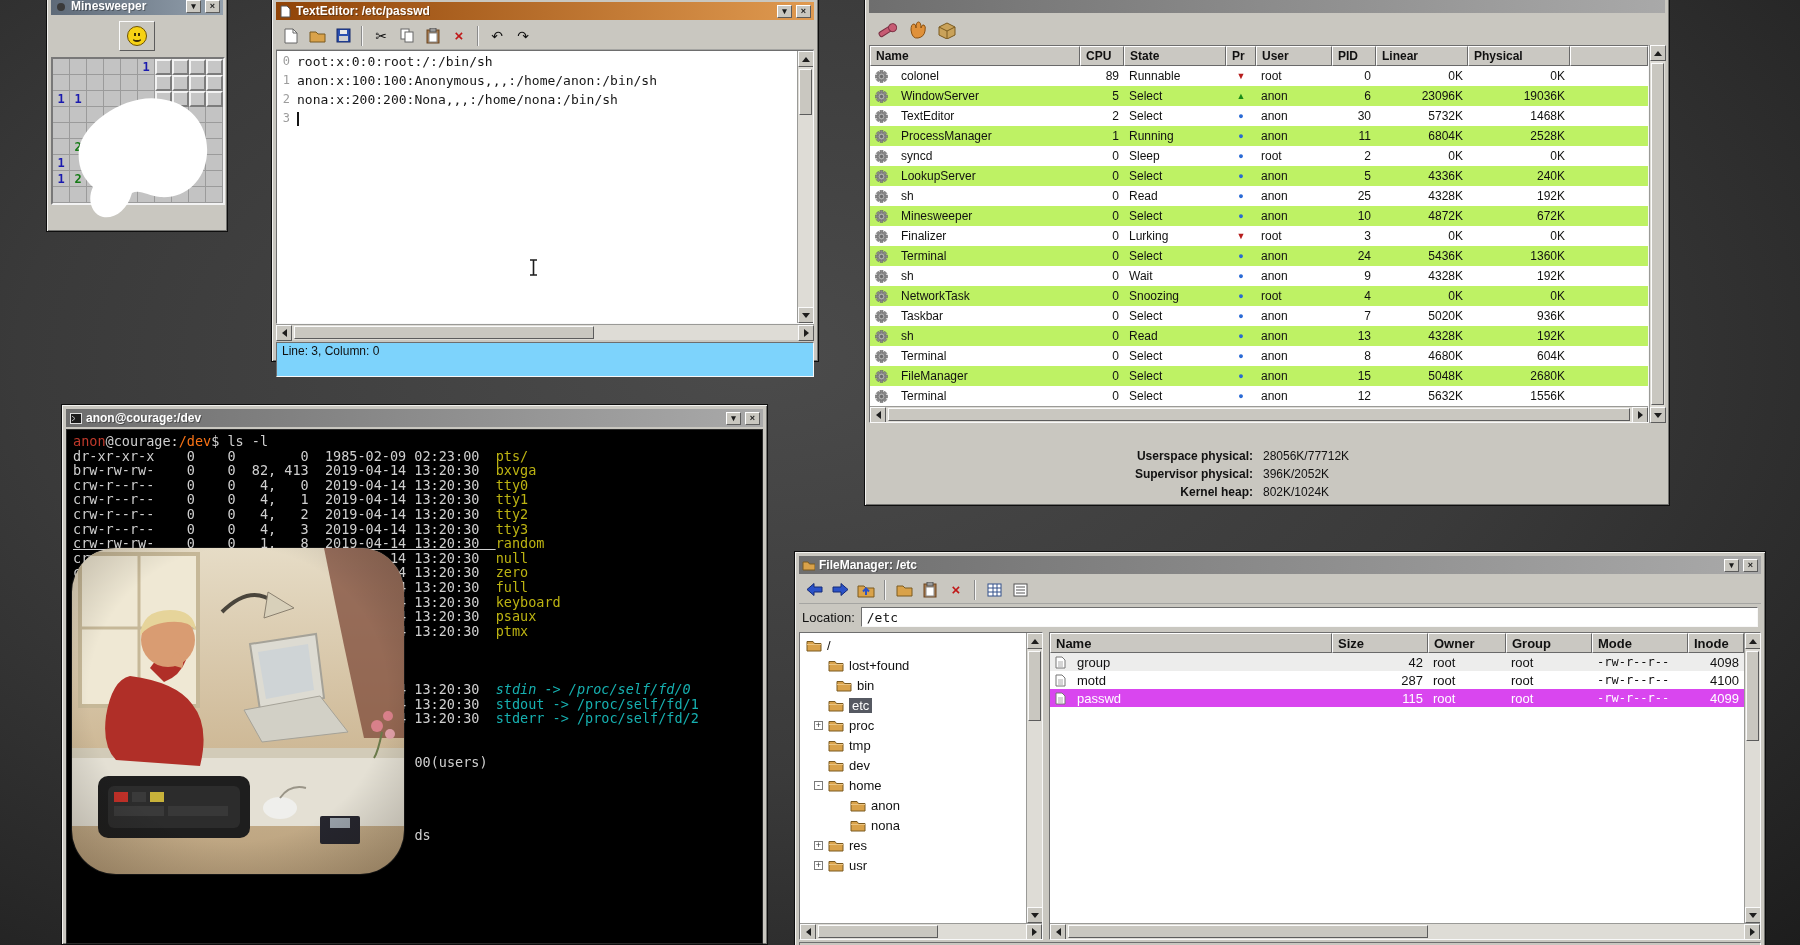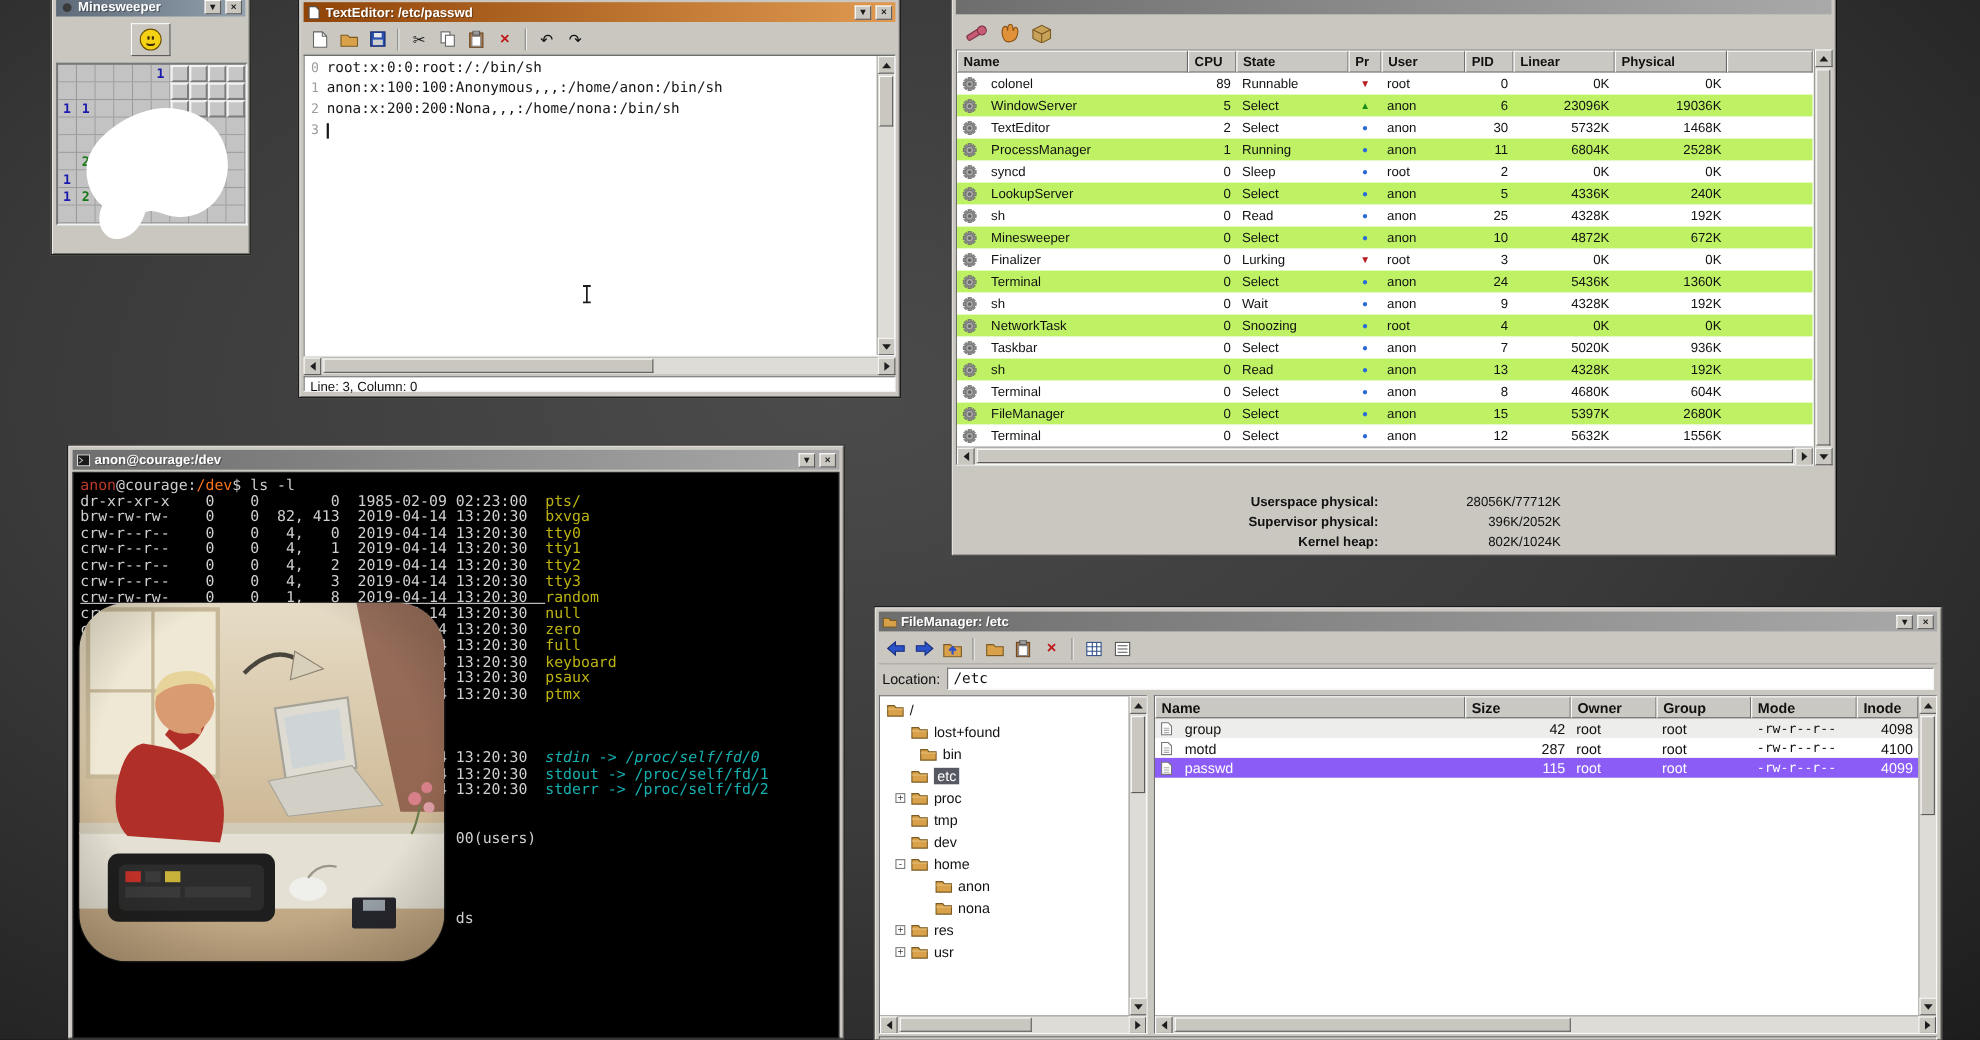--- a/index.html
+++ b/index.html
@@ -58,21 +58,21 @@
   #win-edit{left:271px;top:-3px;width:548px;height:365px;z-index:10}
   .edwrap{position:relative;display:flex;height:274px;overflow:hidden}
   .edbody{flex:1;display:flex;background:#fff;overflow:hidden}
   .edlines{flex:1;font-family:"DejaVu Sans Mono",monospace;font-size:13px;line-height:19px;padding-top:1px}
   .ed-row{display:flex;align-items:center}
   .gut{width:20px;flex:none;text-align:right;color:#9c9c9c;padding-right:7px;font-size:12px}
   .ed-text{white-space:pre;color:#161616}
   .caret{display:inline-block;width:2px;height:14px;background:#161616}
   .ibeam{position:absolute;left:252px;top:208px;z-index:5}
   .edh{display:flex}
-  .status{height:14px;margin-top:2px;font-size:12px;padding:1px 5px;background:#ffffff;
+  .status{height:35px;margin-top:2px;font-size:12px;padding:1px 5px;background:#7dd3fc;
     border:1px solid;border-color:#6e6e6e #f8f8f8 #f8f8f8 #6e6e6e}
   .glyph{font-size:14px;line-height:14px}
   .glyph.red{color:#c01818;font-weight:bold;font-size:15px}
   
   #win-proc{left:864px;top:-10px;width:806px;height:516px}
   .ptools{display:flex;align-items:center;height:30px;gap:6px;padding:0 6px}
   #proc-table{display:flex;height:378px}
   .pmain{flex:1;display:flex;flex-direction:column;background:#fff;overflow:hidden;
     border:1px solid;border-color:#6e6e6e #f8f8f8 #f8f8f8 #6e6e6e}
   .pgrid{display:grid;grid-template-columns:26px 184px 44px 102px 30px 76px 44px 92px 102px 1fr;align-items:center}
@@ -81,21 +81,21 @@
   .phead .pcell.num{justify-content:flex-start}
   .span2{grid-column:span 2}
   .pcell{padding:0 5px;font-size:12px;white-space:nowrap;overflow:hidden;height:20px;display:flex;align-items:center}
   .pcell.num{justify-content:flex-end}
   .pcell.prc{justify-content:center;font-size:9px}
   .prow{background:#fff}
   .prow.alt{background:#bef264}
   .pbody{height:340px;overflow:hidden}
   .stats{display:grid;grid-template-columns:270px 156px;margin:26px 0 0 124px;row-gap:4px;font-size:12px}
   .stats .lab{font-weight:bold;text-align:right;padding-right:10px}
-  .stats .val{text-align:right}
+  .stats .val{}
   
   #win-term{left:61px;top:404px;width:707px;height:541px}
   .tscreen{height:515px;background:#000;padding:4px 6px;overflow:hidden;border:1px solid #2a2a2a}
   .tl{font-family:"DejaVu Sans Mono",monospace;font-size:13.5px;line-height:14.6px;height:14.6px;
     white-space:pre;color:#cfcfcf}
   #photo{position:absolute;left:72px;top:548px;width:332px;height:326px;border-radius:44px;
     overflow:hidden;z-index:20;box-shadow:0 0 0 1px rgba(255,255,255,.08)}
   
   #win-fm{left:794px;top:551px;width:972px;height:412px}
   .locrow{display:flex;align-items:center;height:26px;gap:6px;padding:0 3px;font-size:13px}
@@ -115,21 +115,21 @@
     border:1px solid;border-color:#6e6e6e #f8f8f8 #f8f8f8 #6e6e6e}
   .filebody{flex:1;display:flex;overflow:hidden}
   .filelist{flex:1}
   .fgrid{display:grid;grid-template-columns:22px 260px 96px 78px 86px 96px 1fr;align-items:center}
   .fhead .fcell{font-weight:bold;background:#cac8c2;border:1px solid;border-color:#fff #696969 #696969 #fff;
     height:20px;display:flex;align-items:center}
   .fcell{padding:0 5px;font-size:13px;white-space:nowrap;overflow:hidden;height:18px;display:flex;align-items:center}
   .fcell.num{justify-content:flex-end}
   .fcell.mode{font-family:"DejaVu Sans Mono",monospace;font-size:12px}
   .frow.alt{background:#ededec}
-  .frow.sel{background:#8b5cf6}
+  .frow.sel{background:#d946ef}
   .frow.sel .fcell{color:#fff}
   .fstatus{height:18px;margin-top:2px;font-size:12px;padding:1px 5px;background:#c9c7c0;
     border:1px solid;border-color:#6e6e6e #f8f8f8 #f8f8f8 #6e6e6e}
 </style>
 </head>
 <body>
 
 <div id="desktop">
 
   <section class="win" id="win-mines">
@@ -784,21 +784,21 @@
                     <circle cx="6.5" cy="6.5" r="1.4" fill="#6a6a6a"></circle>
                   </g>
                 </svg>
               </div>
               <div class="pcell">FileManager</div>
               <div class="pcell num">0</div>
               <div class="pcell">Select</div>
               <div class="pcell prc" style="color: rgb(42, 106, 212);">●</div>
               <div class="pcell">anon</div>
               <div class="pcell num">15</div>
-              <div class="pcell num">5397K</div>
+              <div class="pcell num">5048K</div>
               <div class="pcell num">2680K</div>
               <div class="pcell"></div>
             </div>
             <div class="pgrid prow">
               <div class="pcell">
                 <svg width="13" height="13" viewBox="0 0 13 13">
                   <g fill="#8a8a8a" stroke="#5f5f5f" stroke-width="0.5">
                     <rect x="5" y="0.5" width="3" height="12"></rect>
                     <rect x="0.5" y="5" width="12" height="3"></rect>
                     <g transform="rotate(45 6.5 6.5)">

